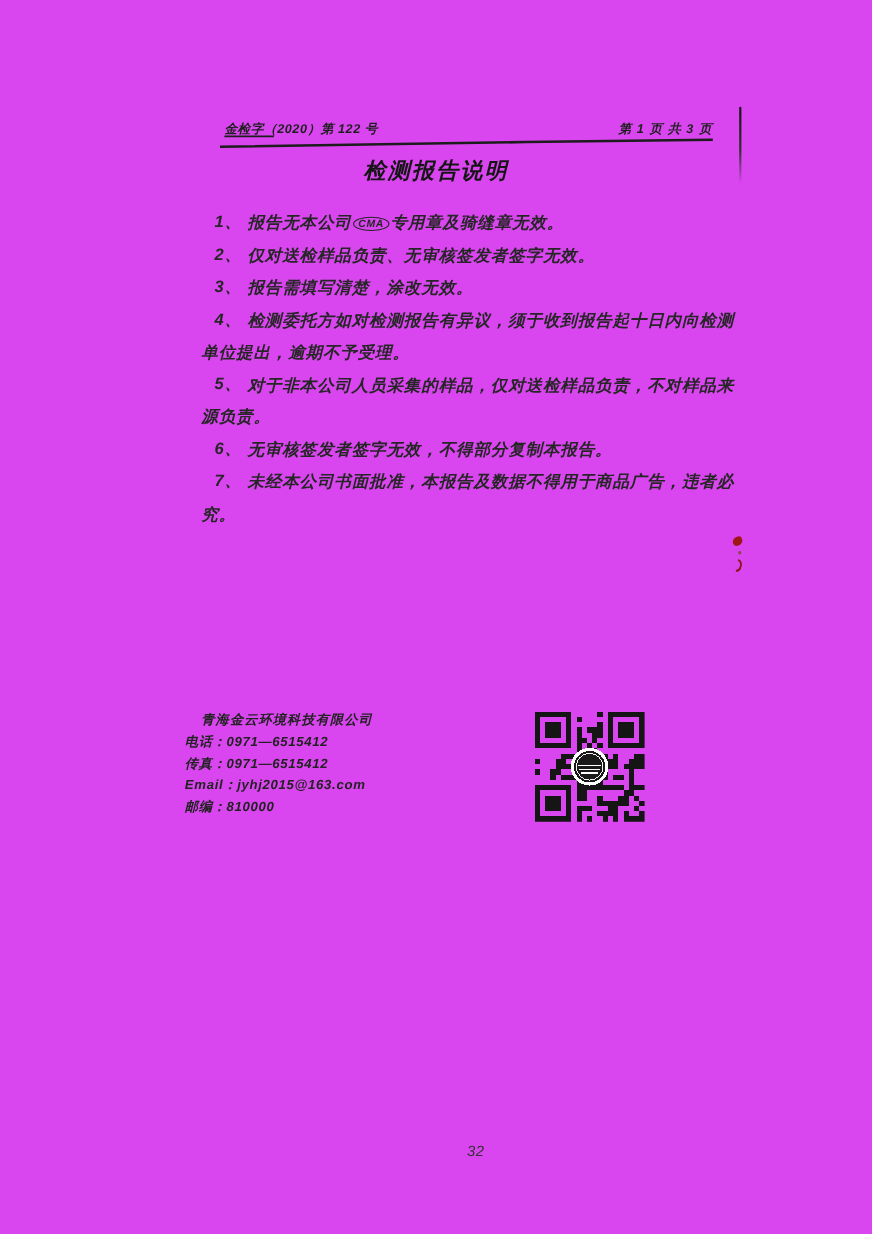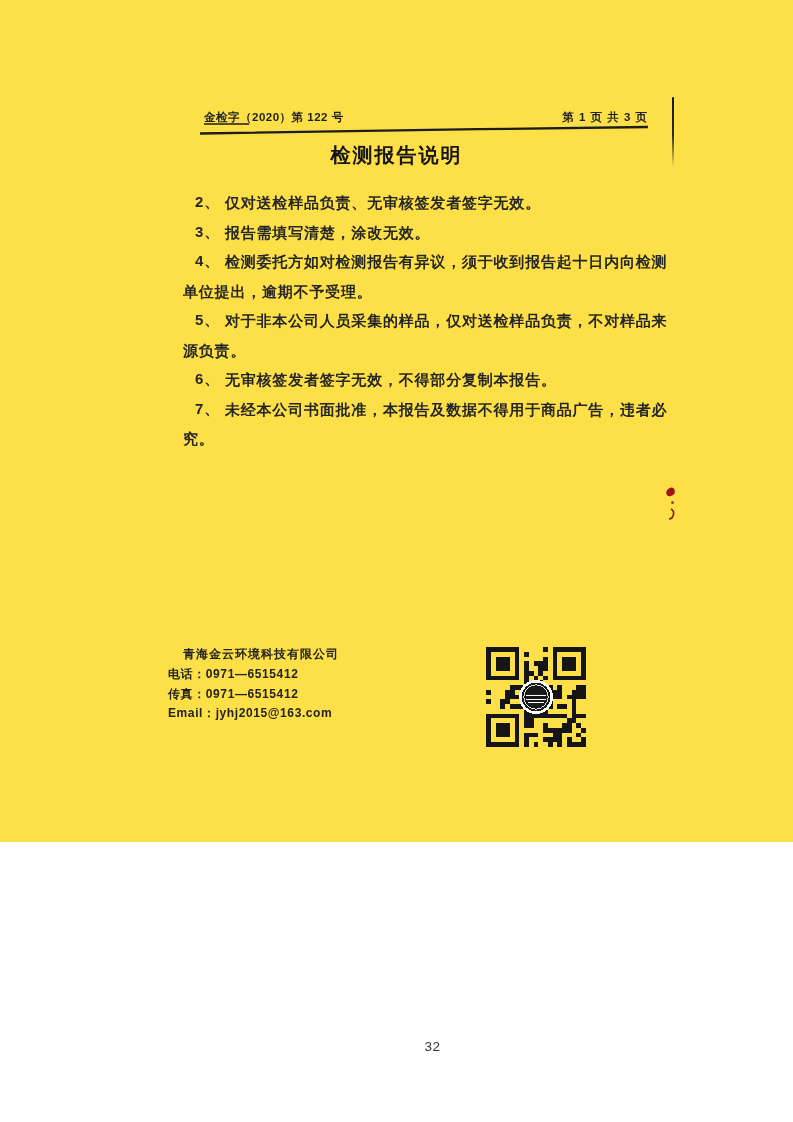--- a/index.html
+++ b/index.html
@@ -4,23 +4,24 @@
 <style>
   html,body{margin:0;padding:0;}
   body{
     width:793px;height:1122px;
     background:#ffffff;
     font-family:"Liberation Sans",sans-serif;
     overflow:hidden;
     position:relative;
   }
   .page{
-    position:absolute;left:0;top:0;width:793px;height:842px;
-    background:#fde047;
+    position:absolute;left:0;top:0;width:793px;height:1122px;
+    background:#d946ef;
     color:#2a2a2a;
+    font-style:italic;
   }
   
   .doc-no{
     position:absolute;left:204px;top:110px;
     font-size:11.5px;font-weight:700;letter-spacing:0.5px;color:#1f1f1f;
     white-space:nowrap;
   }
   .page-ind{
     position:absolute;left:524px;top:110px;width:124px;
     font-size:11.5px;font-weight:700;letter-spacing:1px;color:#1f1f1f;
@@ -94,36 +95,38 @@
     <path d="M204,124 L249,124" stroke="#1c1c1c" stroke-width="1.6" fill="none"></path>
     <path d="M200,133.5 C340,131.5 500,128.5 648,127" stroke="#1c1c1c" stroke-width="2.3" fill="none"></path>
     <path d="M671,509 q4,2 2,7 q-1,3 -4,3" stroke="#8b1515" stroke-width="1.6" fill="none"></path>
   </svg>
 
   <div class="vline"></div>
 
   <h1 class="title">检测报告说明</h1>
 
   <div class="items">
+    <p class="item"><span class="num">1、</span><span>报告无本公司</span><span class="cma">CMA</span><span>专用章及骑缝章无效。</span></p>
     <p class="item"><span class="num">2、</span><span>仅对送检样品负责、无审核签发者签字无效。</span></p>
     <p class="item"><span class="num">3、</span><span>报告需填写清楚，涂改无效。</span></p>
     <p class="item"><span class="num">4、</span><span>检测委托方如对检测报告有异议，须于收到报告起十日内向检测单位提出，逾期不予受理。</span></p>
     <p class="item"><span class="num">5、</span><span>对于非本公司人员采集的样品，仅对送检样品负责，不对样品来源负责。</span></p>
     <p class="item"><span class="num">6、</span><span>无审核签发者签字无效，不得部分复制本报告。</span></p>
     <p class="item"><span class="num">7、</span><span>未经本公司书面批准，本报告及数据不得用于商品广告，违者必究。</span></p>
   </div>
 
   <div class="red-blob"></div>
   <div class="red-dot"></div>
 
   <div class="contact">
     <div class="company">青海金云环境科技有限公司</div>
     <div class="row"><span>电话：</span><span class="val">0971—6515412</span></div>
     <div class="row"><span>传真：</span><span class="val">0971—6515412</span></div>
     <div class="row"><span>Email：</span><span class="val">jyhj2015@163.com</span></div>
+    <div class="row"><span>邮编：</span><span class="val">810000</span></div>
   </div>
 
   <svg class="qr" id="qr" viewBox="0 0 21 21" shape-rendering="crispEdges">
       <rect x="0" y="0" width="1" height="1" fill="#151515"></rect>
       <rect x="1" y="0" width="1" height="1" fill="#151515"></rect>
       <rect x="2" y="0" width="1" height="1" fill="#151515"></rect>
       <rect x="3" y="0" width="1" height="1" fill="#151515"></rect>
       <rect x="4" y="0" width="1" height="1" fill="#151515"></rect>
       <rect x="5" y="0" width="1" height="1" fill="#151515"></rect>
       <rect x="6" y="0" width="1" height="1" fill="#151515"></rect>

